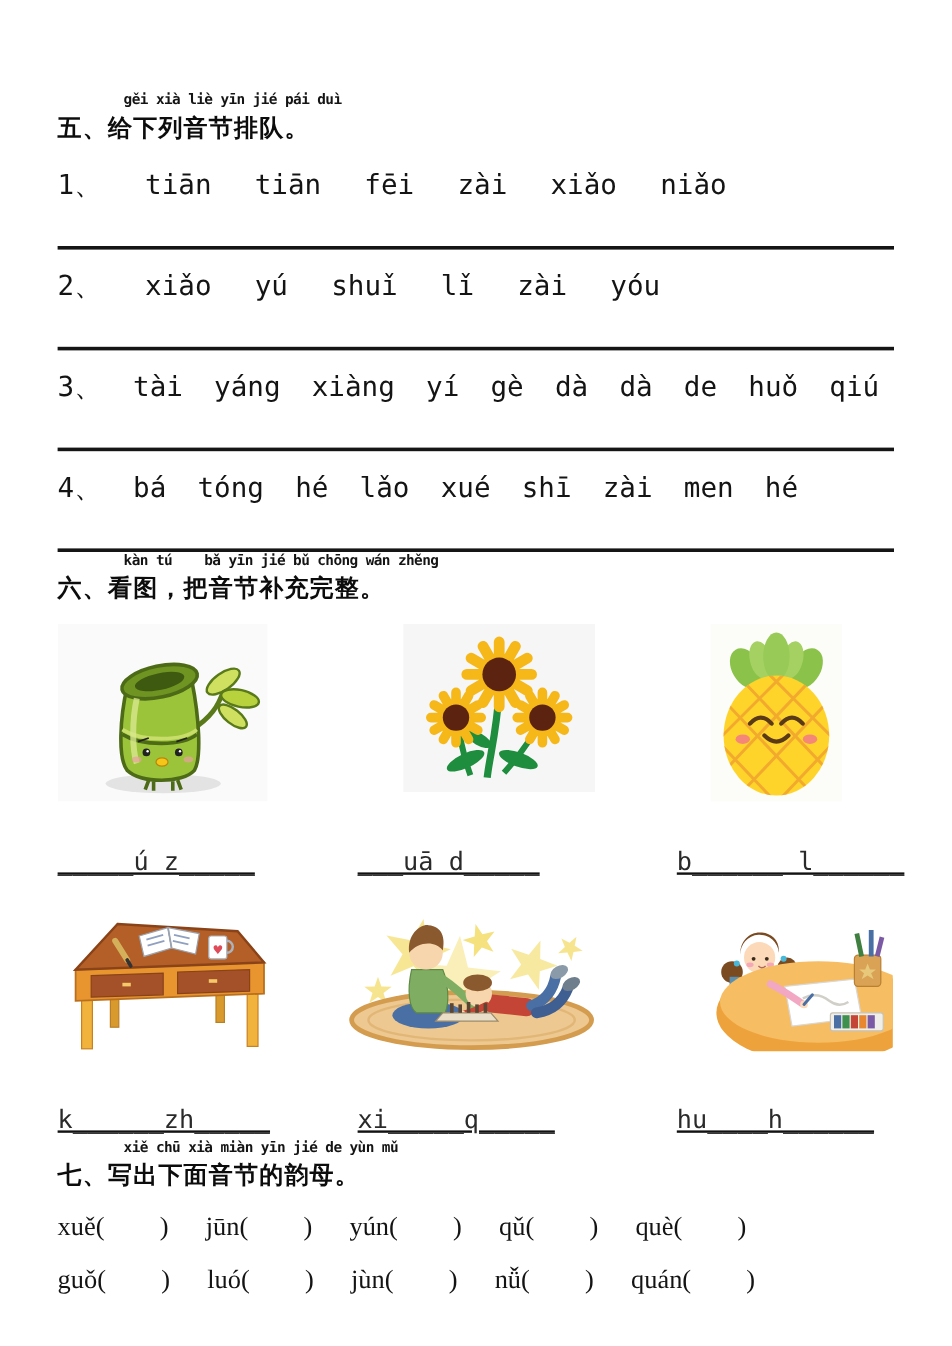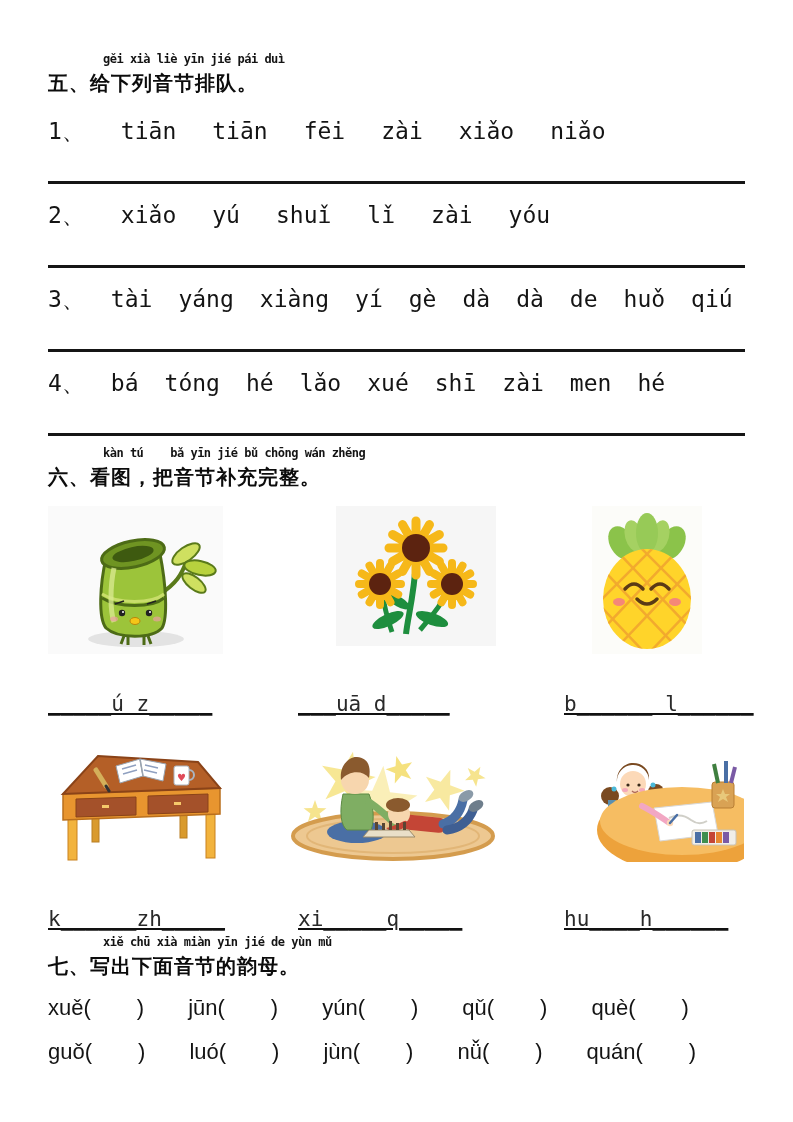--- a/index.html
+++ b/index.html
@@ -1,20 +1,20 @@
 <!DOCTYPE html>
 <html><head>
 <meta charset="utf-8">
 <style>
   html,body{margin:0;padding:0;}
   body{
     width:793px;height:1122px;background:#ffffff;overflow:hidden;
     font-family:"Liberation Sans",sans-serif;color:#121212;
   }
-  .page{box-sizing:border-box;width:793px;height:896px;padding:52px 48px 0 48px;}
+  .page{box-sizing:border-box;width:793px;height:896px;padding:76px 48px 0 48px;}
 
   
   .sec-heading{margin:0;}
   .h-ruby{
     font-family:"DejaVu Sans Mono",monospace;font-size:12px;font-weight:700;
     line-height:14px;letter-spacing:-0.5px;margin-left:55px;white-space:pre;color:#141414;
   }
   .h-title{
     font-size:20px;font-weight:700;line-height:34px;color:#0c0c0c;letter-spacing:1px;
   }
@@ -37,22 +37,22 @@
   .blank{
     font-family:"DejaVu Sans Mono",monospace;font-size:21px;line-height:28px;
     margin-top:34px;color:#2a2a2a;white-space:pre;
   }
   .row2 .blank{margin-top:38px;}
   .ml-sun{margin-left:38px;} .ml-pine{margin-left:28px;}
   .ml-chess{margin-left:-13px;} .ml-draw{margin-left:20px;}
 
   
   .s7-row{
-    display:flex;align-items:flex-end;gap:44px;
-    font-family:Liberation Sans, sans-serif;font-size:22px;line-height:30px;color:#141414;
+    display:flex;align-items:flex-end;gap:31px;
+    font-family:Liberation Serif, serif;font-size:22px;line-height:30px;color:#141414;
   }
   .s7-row.first{margin-top:10px;}
   .s7-row.second{margin-top:14px;}
   .s7-item{display:flex;align-items:baseline;}
   .paren{font-size:22px;}
   .answer-gap{display:inline-block;width:46px;height:1px;}
 
   svg{display:block;}
 </style>
 </head>
@@ -109,21 +109,21 @@
     <span class="syll">hé</span>
     <span class="syll">lǎo</span>
     <span class="syll">xué</span>
     <span class="syll">shī</span>
     <span class="syll">zài</span>
     <span class="syll">men</span>
     <span class="syll">hé</span>
   </div>
   <div class="answer-line"></div>
 
-  <div class="sec-heading" style="margin-top:10px">
+  <div class="sec-heading" style="">
     <div class="h-ruby">kàn tú    bǎ yīn jié bǔ chōng wán zhěng</div>
     <div class="h-title"><span>六、</span><span>看图，把音节补充完整。</span></div>
   </div>
 
   <div class="s6-grid">
     <div>
       <div class="img-wrap">
         <svg width="175" height="148" viewBox="0 0 175 148">
           <rect width="175" height="148" fill="#fafafa"></rect>
           <ellipse cx="88" cy="133" rx="48" ry="8" fill="#e3e3e3"></ellipse>

